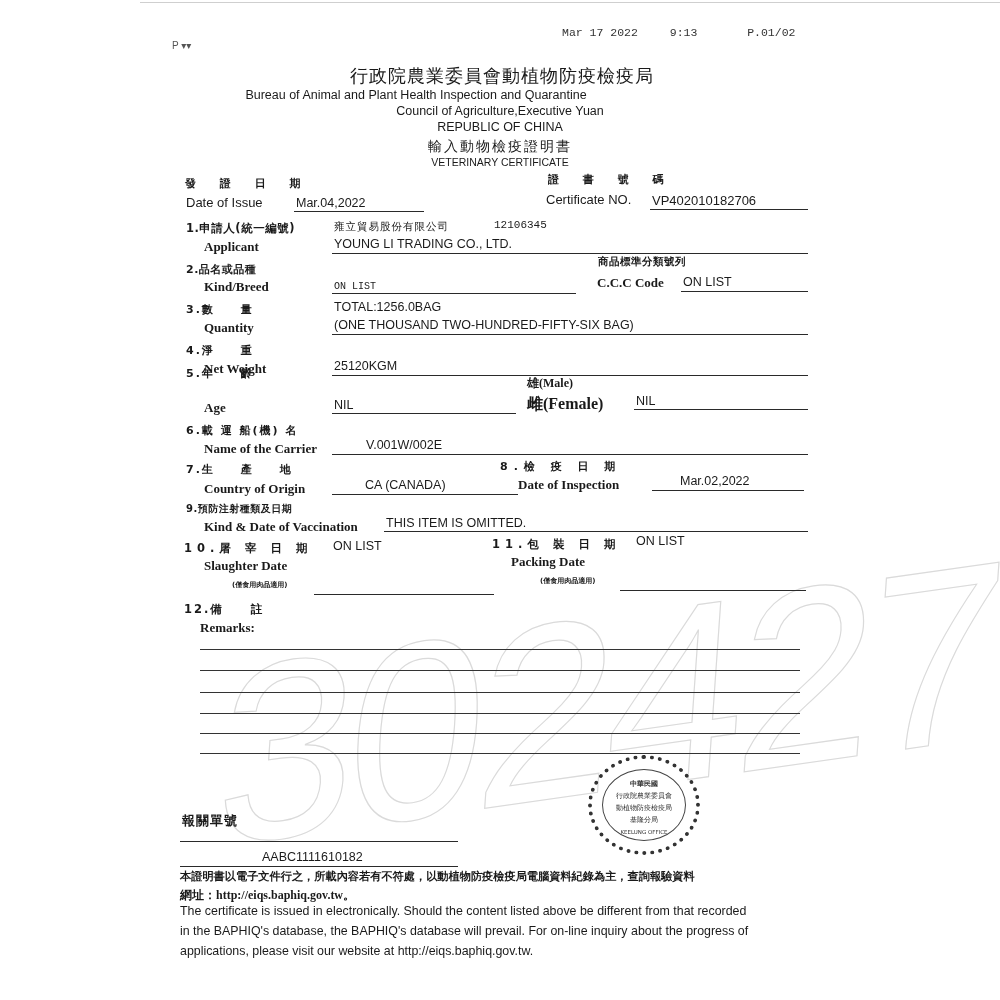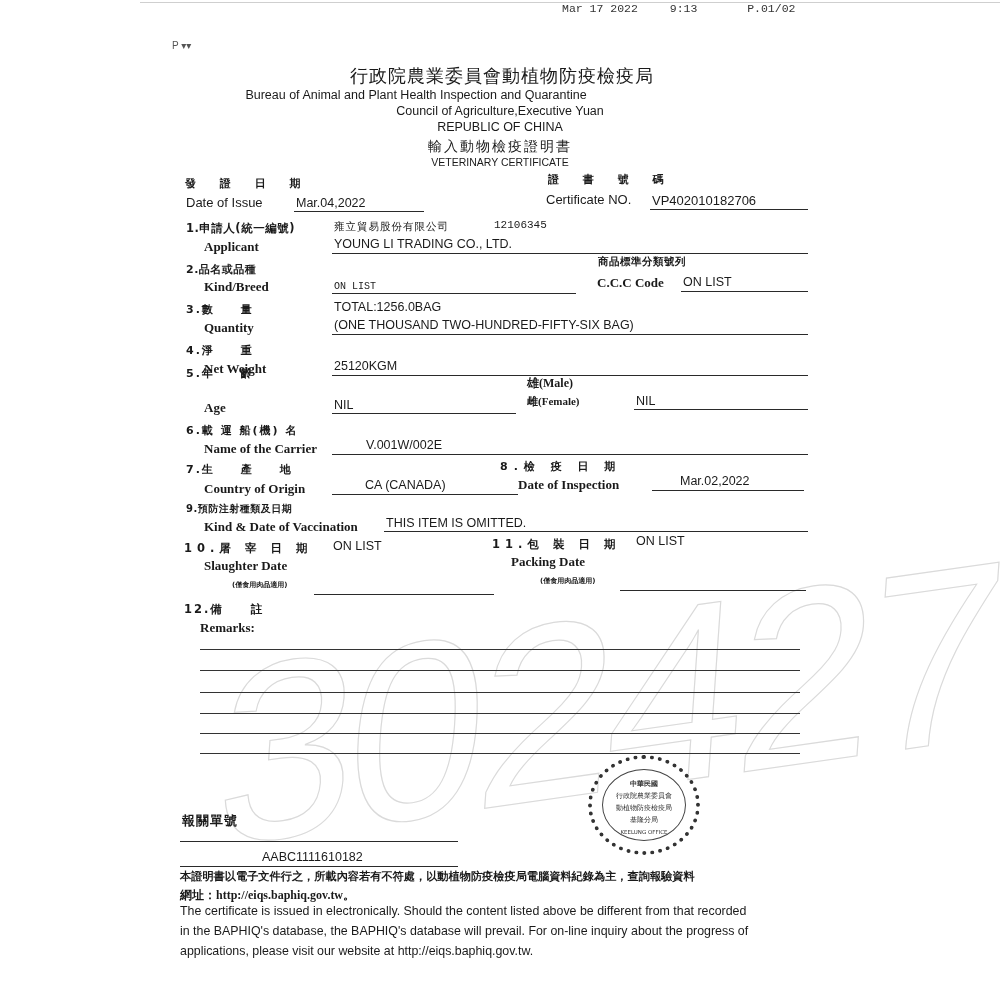--- a/index.html
+++ b/index.html
@@ -19,21 +19,21 @@
   .seal-text { position:absolute; left:0; right:0; text-align:center; font-size:7px; color:#333; font-family:"DejaVu Sans", sans-serif; }
   .remark-line { position:absolute; left:200px; width:600px; height:0; border-top:1.6px solid #333; }
 </style>
 </head>
 <body>
 
 <div class="topedge"></div>
 
 <div class="wm">302427</div>
 
-<div class="abs mono" style="left:562px;top:2px;font-size:11.5px;color:#333;">
+<div class="abs mono" style="left:562px;top:26px;font-size:11.5px;color:#333;">
   <span>Mar 17 2022</span>
   <span style="display:inline-block;width:18px;"></span>
   <span>9:13</span>
   <span style="display:inline-block;width:36px;"></span>
   <span>P.01/02</span>
 </div>
 <div class="abs" style="left:172px;top:40px;font-size:10px;color:#555;">P ▾▾</div>
 
 <div class="abs cjk" style="left:350px;top:64px;font-size:18px;font-weight:normal;letter-spacing:1px;">行政院農業委員會動植物防疫檢疫局</div>
 <div class="abs sans" style="left:0;width:832px;text-align:center;top:88px;font-size:12.5px;">Bureau of Animal and Plant Health Inspection and Quarantine</div>
@@ -77,21 +77,21 @@
 <div class="abs cjk lbl" style="left:186px;top:343px;font-size:11px;">4.淨　　重</div>
 <div class="abs serif lbl" style="left:204px;top:361px;">Net Weight</div>
 <div class="abs sans val" style="left:334px;top:359px;">25120KGM</div>
 <div class="line" style="left:332px;top:375px;width:476px;"></div>
 
 <div class="abs cjk lbl" style="left:186px;top:366px;font-size:11px;">5.年　　齡</div>
 <div class="abs serif lbl" style="left:204px;top:400px;font-family:Liberation Serif, serif;">Age</div>
 <div class="abs sans val" style="left:334px;top:398px;">NIL</div>
 <div class="line" style="left:332px;top:413px;width:184px;"></div>
 <div class="abs serif lbl" style="left:527px;top:375px;font-size:12px;">雄(Male)</div>
-<div class="abs serif lbl" style="left:527px;top:394px;font-size:11px;">雌(Female)</div>
+<div class="abs serif lbl" style="left:527px;top:394px;font-size:16px;">雌(Female)</div>
 <div class="abs sans val" style="left:636px;top:394px;">NIL</div>
 <div class="line" style="left:634px;top:409px;width:174px;"></div>
 
 <div class="abs cjk lbl" style="left:186px;top:423px;font-size:11px;letter-spacing:2px;">6.載 運 船(機) 名</div>
 <div class="abs serif lbl" style="left:204px;top:441px;">Name of the Carrier</div>
 <div class="abs sans val" style="left:366px;top:438px;text-align:center;">V.001W/002E</div>
 <div class="line" style="left:332px;top:454px;width:476px;"></div>
 
 <div class="abs cjk lbl" style="left:186px;top:462px;font-size:11px;">7.生　　產　　地</div>
 <div class="abs serif lbl" style="left:204px;top:481px;">Country of Origin</div>

